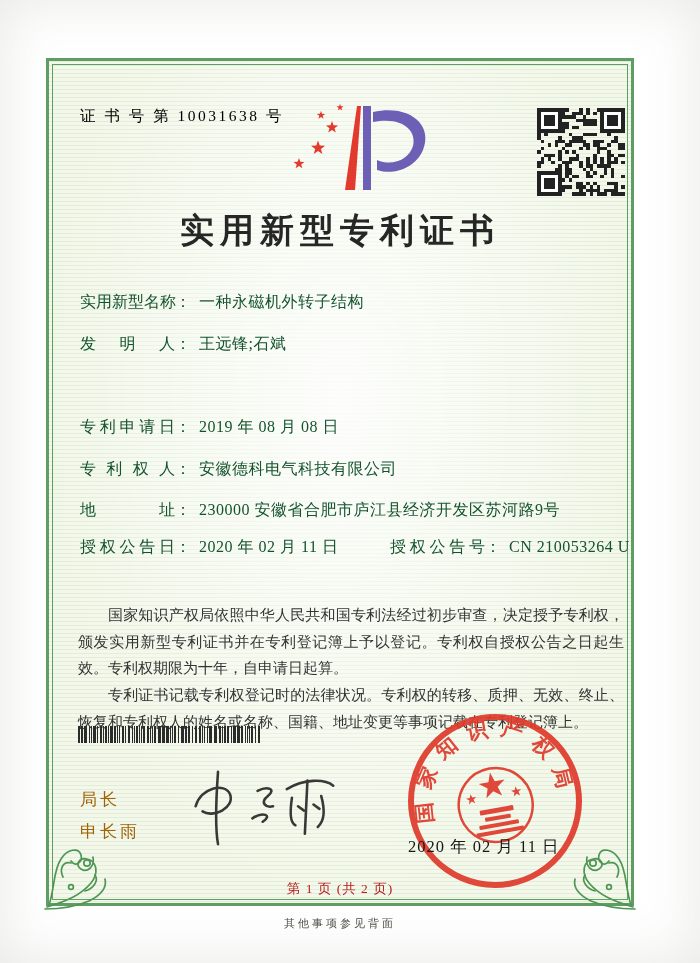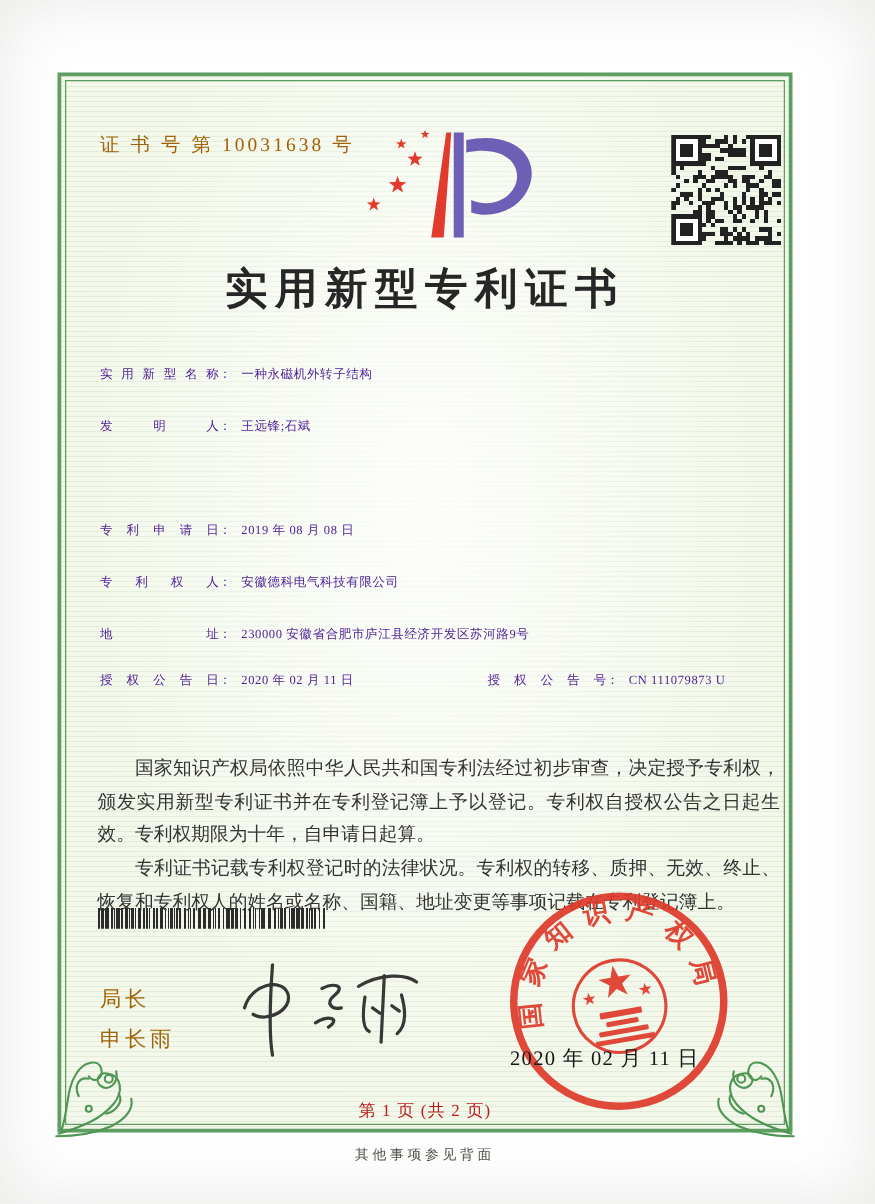--- a/index.html
+++ b/index.html
@@ -21,29 +21,29 @@
       #f3f8ea;
   }
   .frame-inner{
     position:absolute;left:3px;top:3px;right:3px;bottom:3px;
     border:1px solid var(--frame-green,#5f9e63);
   }
   .corner-flourish{position:absolute;width:96px;height:96px;}
   .corner-bl{left:-8px;bottom:-10px;}
   .corner-br{right:-8px;bottom:-10px;transform:scaleX(-1);}
   .cert-number{
-    position:absolute;left:80px;top:106px;font-size:15.5px;letter-spacing:2.5px;color:#a16207;
+    position:absolute;left:80px;top:106px;font-size:15.5px;letter-spacing:2.5px;color:#000000;
   }
   .logo{position:absolute;left:285px;top:100px;}
   .qr{position:absolute;left:537px;top:108px;}
   .title{
     position:absolute;left:46px;top:208px;width:588px;margin:0;text-align:center;
     font-size:34px;font-weight:bold;letter-spacing:6px;color:#262626;
   }
-  .field-row{position:absolute;left:80px;width:545px;font-size:10px;color:#4c1d95;white-space:nowrap;}
+  .field-row{position:absolute;left:80px;width:545px;font-size:16px;color:#14532d;white-space:nowrap;}
   .flabel{display:inline-block;width:95px;text-align:justify;text-align-last:justify;vertical-align:bottom;}
   .colon{display:inline-block;margin-right:8px;}
   .fvalue{letter-spacing:.5px;}
   .grant-pair2{position:absolute;left:310px;top:0;}
   .paras{position:absolute;left:78px;top:564px;width:546px;margin-top:38px;}
   .paras p{margin:0;text-indent:2em;text-align:justify;font-size:15px;line-height:1.78;color:#333;}
   .barcode{position:absolute;left:78px;top:726px;}
   .director-block{position:absolute;left:80px;top:784px;font-size:17px;color:#a16207;letter-spacing:3px;line-height:1.9;}
   .signature{position:absolute;left:175px;top:762px;}
   .seal-wrap{position:absolute;left:404px;top:710px;width:182px;height:182px;transform:rotate(-10deg);opacity:.92;}
@@ -314,21 +314,21 @@
   <div class="field-row" style="top:459px">
     <span class="flabel">专利权人</span><span class="colon">：</span><span class="fvalue">安徽德科电气科技有限公司</span>
   </div>
   <div class="field-row" style="top:500px">
     <span class="flabel">地址</span><span class="colon">：</span><span class="fvalue">230000 安徽省合肥市庐江县经济开发区苏河路9号</span>
   </div>
 
   <div class="field-row" style="top:537px">
     <span class="flabel">授权公告日</span><span class="colon">：</span><span class="fvalue">2020 年 02 月 11 日</span>
     <span class="grant-pair2">
-      <span class="flabel">授权公告号</span><span class="colon">：</span><span class="fvalue">CN 111079873 U</span>
+      <span class="flabel">授权公告号</span><span class="colon">：</span><span class="fvalue">CN 210053264 U</span>
     </span>
   </div>
 
   <div class="paras">
     <p>国家知识产权局依照中华人民共和国专利法经过初步审查，决定授予专利权，颁发实用新型专利证书并在专利登记簿上予以登记。专利权自授权公告之日起生效。专利权期限为十年，自申请日起算。</p>
     <p>专利证书记载专利权登记时的法律状况。专利权的转移、质押、无效、终止、恢复和专利权人的姓名或名称、国籍、地址变更等事项记载在专利登记簿上。</p>
   </div>
 
   <svg class="barcode" id="barcode-svg" width="185" height="17" viewBox="0 0 185 17" shape-rendering="crispEdges">
       <rect x="0" y="0" width="2" height="17" fill="#2b2b2b"></rect>

